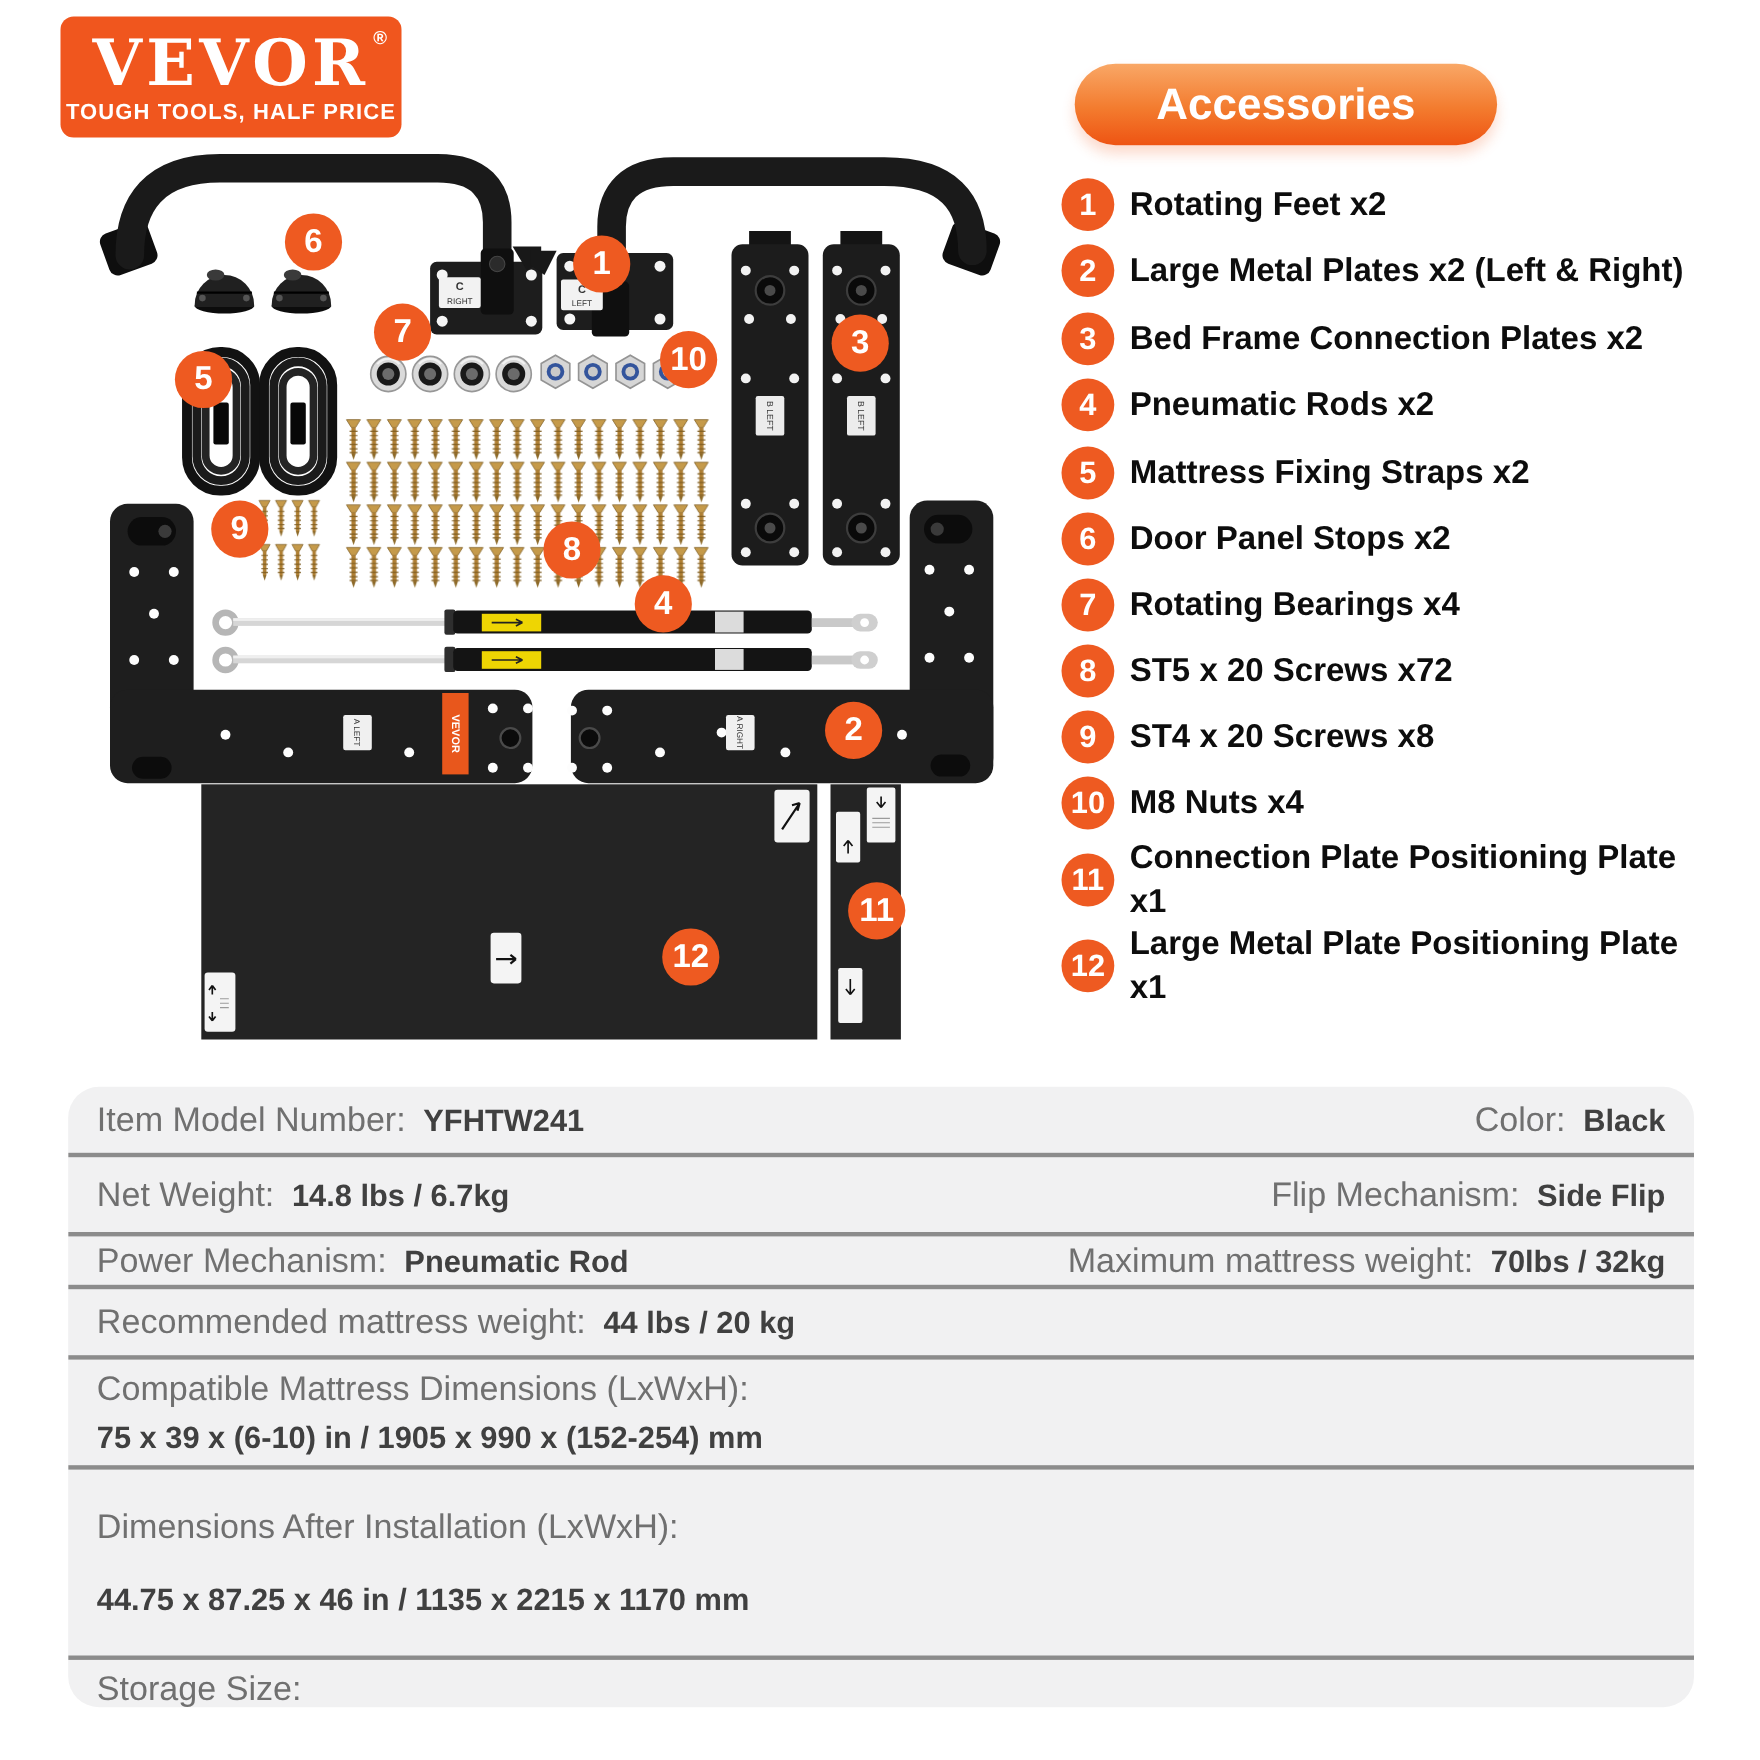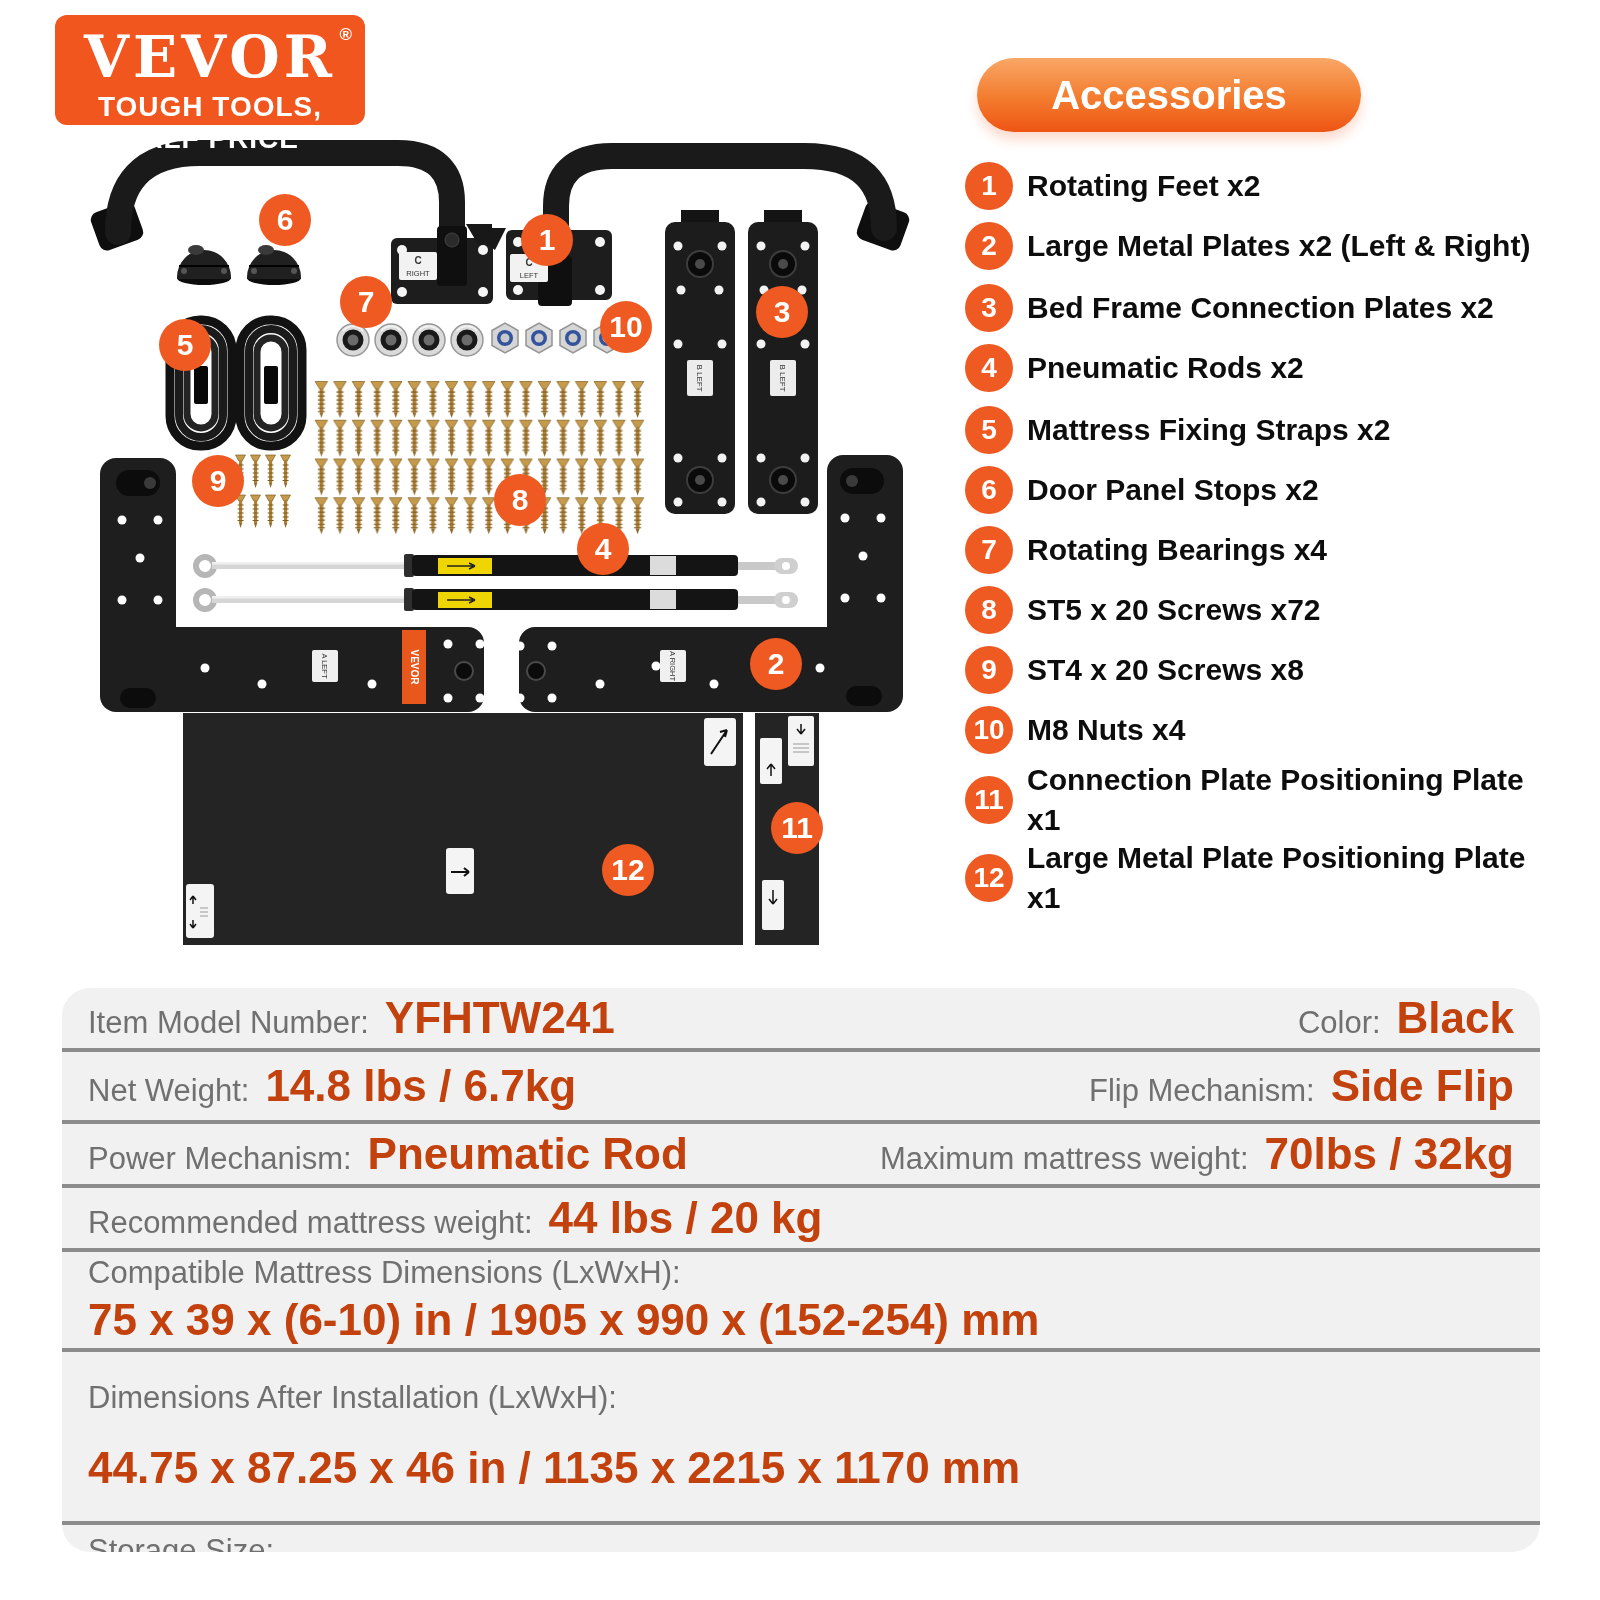--- a/index.html
+++ b/index.html
@@ -3,21 +3,21 @@
 <meta charset="utf-8">
 <style>
   html,body{margin:0;padding:0;background:#fff;}
   body{width:1600px;height:1600px;position:relative;font-family:"Liberation Sans",sans-serif;overflow:hidden;}
   .canvas{position:absolute;left:0;top:0;width:1600px;height:1600px;background:#ffffff;}
 
   
   .logo{position:absolute;left:55px;top:15px;width:310px;height:110px;background:#f0561e;border-radius:12px;color:#fff;text-align:center;}
   .logo-word{font-family:"DejaVu Serif",serif;font-weight:bold;font-size:58px;letter-spacing:4px;line-height:1;margin-top:13px;position:relative;display:inline-block;}
   .logo-word .reg{font-size:17px;font-weight:bold;position:absolute;top:-2px;right:-20px;font-family:"Liberation Sans",sans-serif;}
-  .logo-tagline{font-size:28px;font-weight:bold;letter-spacing:1px;margin-top:5px;}
+  .logo-tagline{font-size:20px;font-weight:bold;letter-spacing:1px;margin-top:5px;}
 
   
   .acc-pill{position:absolute;left:977px;top:58px;width:384px;height:74px;border-radius:38px;
     background:linear-gradient(180deg,#f9a766 0%,#f37b2e 55%,#ee5413 100%);
     display:flex;align-items:center;justify-content:center;color:#fff;font-size:40px;font-weight:bold;
     box-shadow:0 8px 12px rgba(240,90,30,.22);}
   .acc-item{position:absolute;left:965px;display:flex;align-items:center;gap:14px;}
   .acc-num{width:48px;height:48px;border-radius:50%;background:#ee5a21;color:#fff;font-size:28px;font-weight:bold;
     display:flex;align-items:center;justify-content:center;flex:none;}
   .acc-label{font-size:30px;font-weight:bold;color:#0d0d0d;line-height:40px;width:575px;}
@@ -25,26 +25,26 @@
 
   
   .diagram{position:absolute;left:0;top:0;width:960px;height:960px;}
   svg text{font-family:"Liberation Sans",sans-serif;}
   .dbadge{position:absolute;width:52px;height:52px;border-radius:50%;background:#ee5a21;color:#fff;
     font-size:30px;font-weight:bold;display:flex;align-items:center;justify-content:center;}
 
   
   .spec{position:absolute;left:62px;top:988px;width:1478px;height:564px;background:#f1f1f2;border-radius:28px;overflow:hidden;}
   .srow{box-sizing:border-box;padding:0 26px;display:flex;align-items:center;border-bottom:4px solid #8c8c8c;}
-  .r1{height:64px;}.r2{height:72px;}.r3{height:64px;align-items:center;}.r4{height:64px;}
+  .r1{height:64px;}.r2{height:72px;}.r3{height:48px;align-items:center;}.r4{height:64px;}
   .r5{height:100px;}.r6{height:173px;}.r7{height:55px;}
   .cell{display:flex;align-items:baseline;white-space:nowrap;}
   .cell-r{margin-left:auto;}
   .lbl{color:#707070;font-size:31px;}
-  .val{color:#c2410c;font-size:44px;font-weight:bold;margin-left:16px;}
+  .val{color:#404040;font-size:28px;font-weight:bold;margin-left:16px;}
   .tall{flex-direction:column;align-items:flex-start;justify-content:space-evenly;}
   .tall .val{margin-left:0;}
 </style>
 </head>
 <body>
 
 <div class="canvas">
 
   <svg class="diagram" viewBox="0 0 960 960" aria-hidden="true">
     <defs>

